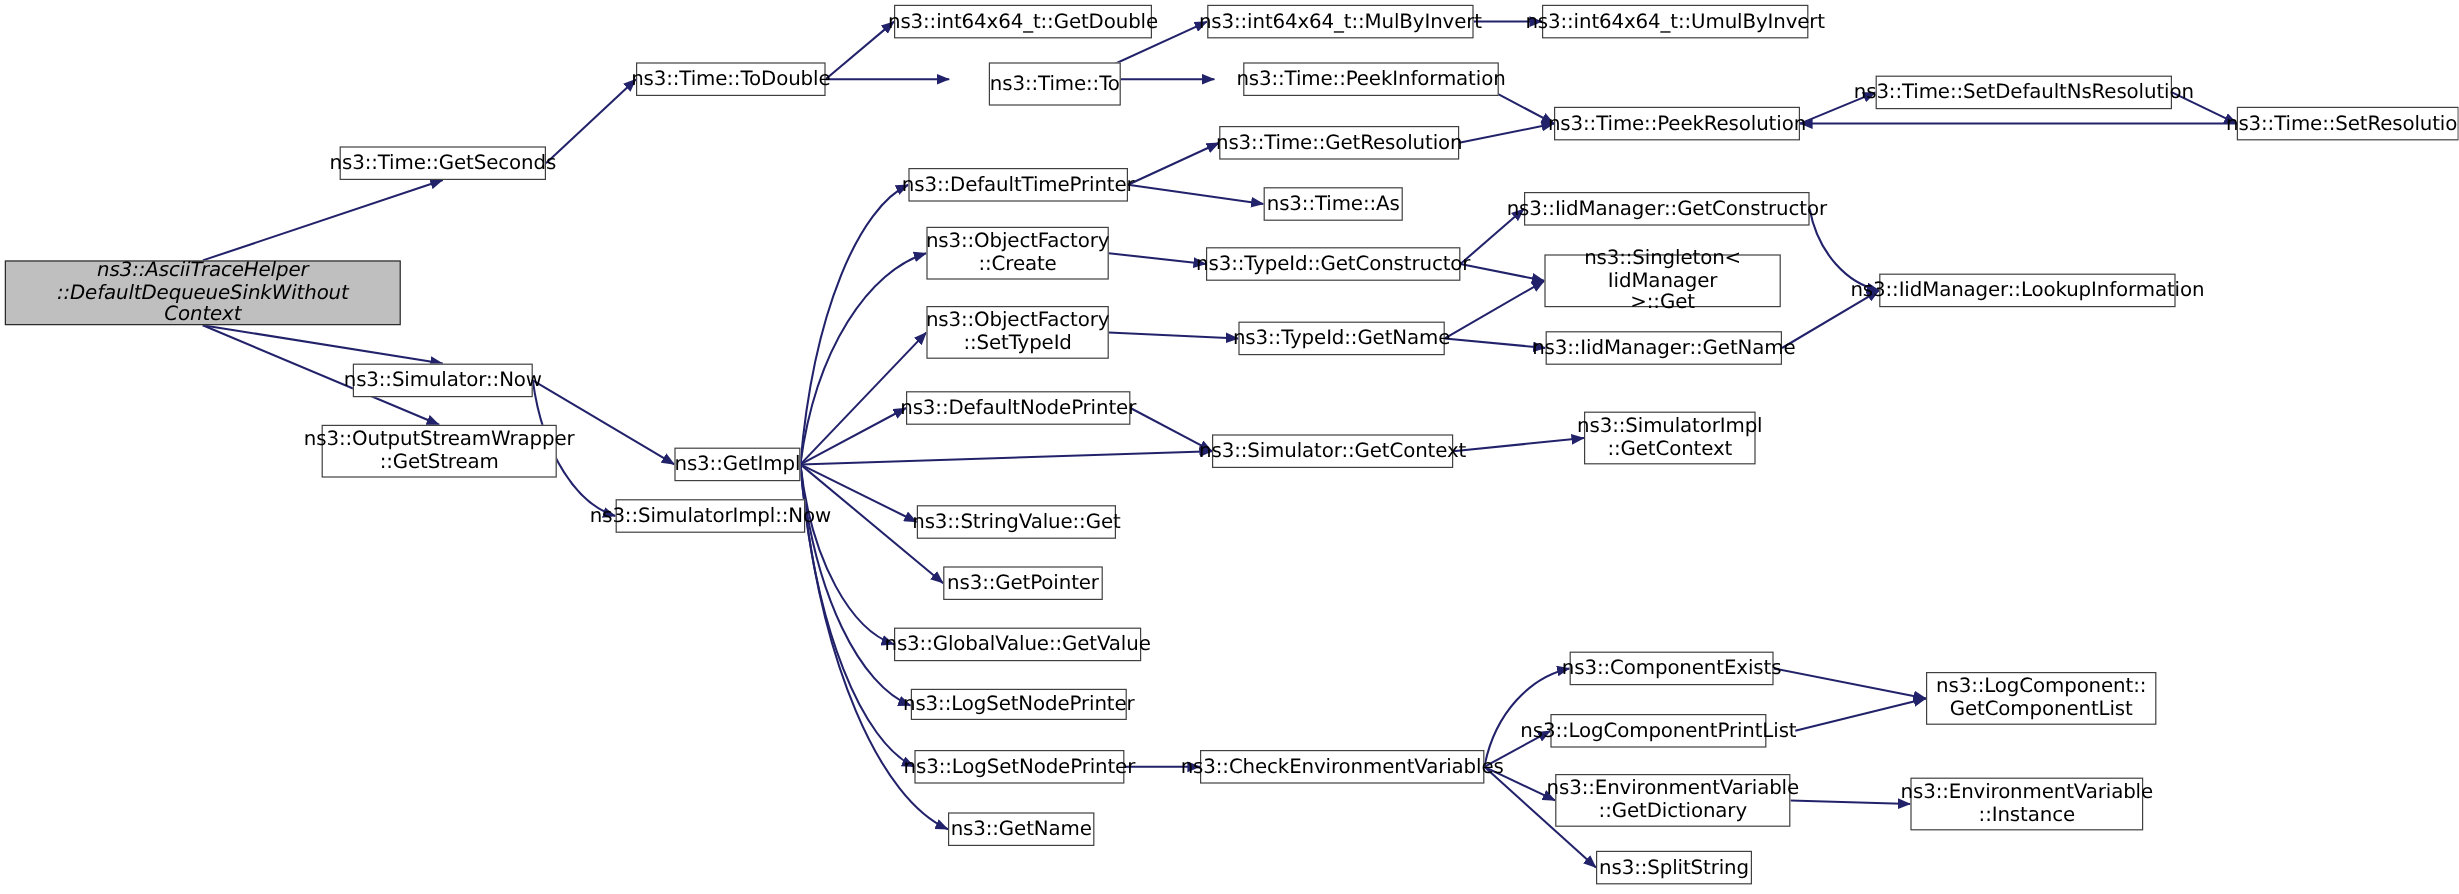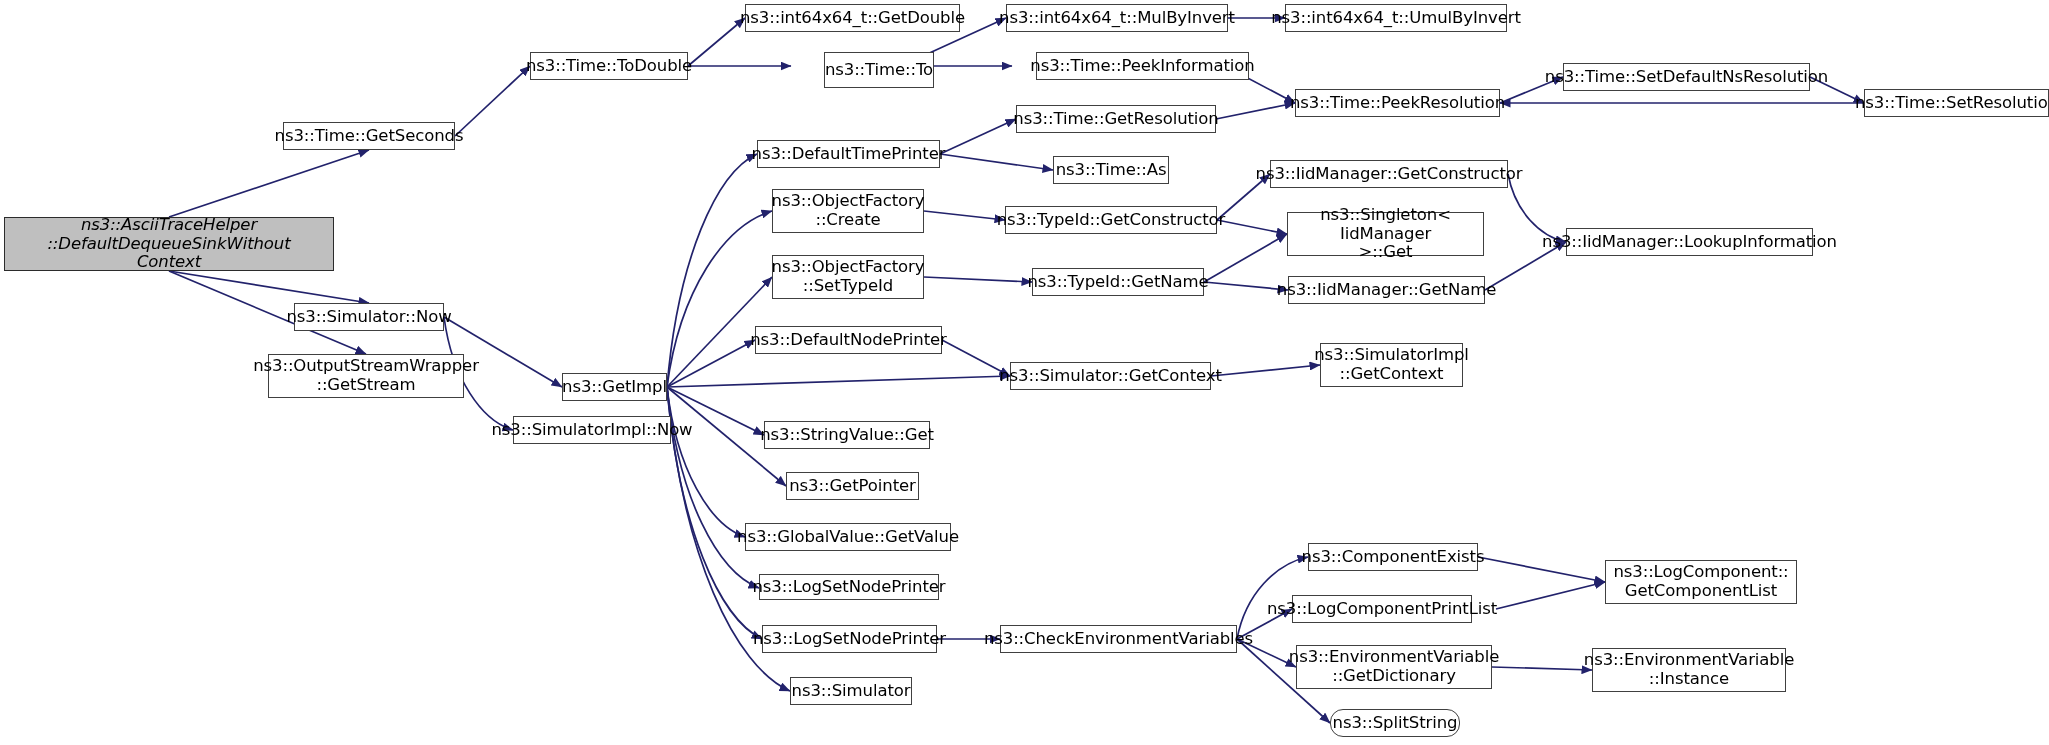--- a/index.html
+++ b/index.html
@@ -122,41 +122,41 @@
       <div class="node" style="left: 772px; top: 189px; width: 152px; height: 44px;">ns3::ObjectFactory
 ::Create</div>
       <div class="node" style="left: 772px; top: 255px; width: 152px; height: 44px;">ns3::ObjectFactory
 ::SetTypeId</div>
       <div class="node" style="left: 755px; top: 326px; width: 187px; height: 28px;">ns3::DefaultNodePrinter</div>
       <div class="node" style="left: 764px; top: 421px; width: 166px; height: 28px;">ns3::StringValue::Get</div>
       <div class="node" style="left: 786px; top: 472px; width: 133px; height: 28px;">ns3::GetPointer</div>
       <div class="node" style="left: 745px; top: 523px; width: 206px; height: 28px;">ns3::GlobalValue::GetValue</div>
       <div class="node" style="left: 759px; top: 574px; width: 180px; height: 26px;">ns3::LogSetNodePrinter</div>
       <div class="node" style="left: 762px; top: 625px; width: 175px; height: 28px;">ns3::LogSetNodePrinter</div>
-      <div class="node" style="left: 790px; top: 677px; width: 122px; height: 28px;">ns3::Simulator</div>
+      <div class="node" style="left: 790px; top: 677px; width: 122px; height: 28px;">ns3::GetName</div>
       <div class="node" style="left: 1006px; top: 4px; width: 222px; height: 28px;">ns3::int64x64_t::MulByInvert</div>
       <div class="node" style="left: 1012px; top: 52px; width: 213px; height: 28px; margin-left: 24px;">ns3::Time::PeekInformation</div>
       <div class="node" style="left: 1016px; top: 105px; width: 200px; height: 28px;">ns3::Time::GetResolution</div>
       <div class="node" style="left: 1053px; top: 156px; width: 116px; height: 28px; text-align: right;">ns3::Time::As</div>
       <div class="node" style="left: 1005px; top: 206px; width: 212px; height: 28px;">ns3::TypeId::GetConstructor</div>
       <div class="node" style="left: 1032px; top: 268px; width: 172px; height: 28px;">ns3::TypeId::GetName</div>
       <div class="node" style="left: 1010px; top: 362px; width: 201px; height: 28px;">ns3::Simulator::GetContext</div>
       <div class="node" style="left: 1000px; top: 625px; width: 237px; height: 28px;">ns3::CheckEnvironmentVariables</div>
       <div class="node" style="left: 1295px; top: 89px; width: 205px; height: 28px;">ns3::Time::PeekResolution</div>
       <div class="node" style="left: 1270px; top: 160px; width: 238px; height: 28px;">ns3::IidManager::GetConstructor</div>
       <div class="node" style="left: 1287px; top: 212px; width: 197px; height: 44px;">ns3::Singleton&lt; IidManager
 &gt;::Get</div>
       <div class="node" style="left: 1288px; top: 276px; width: 197px; height: 28px;">ns3::IidManager::GetName</div>
       <div class="node" style="left: 1320px; top: 343px; width: 143px; height: 44px;">ns3::SimulatorImpl
 ::GetContext</div>
       <div class="node" style="left: 1308px; top: 543px; width: 170px; height: 28px;">ns3::ComponentExists</div>
       <div class="node" style="left: 1292px; top: 595px; width: 180px; height: 28px;">ns3::LogComponentPrintList</div>
       <div class="node" style="left: 1296px; top: 645px; width: 196px; height: 44px;">ns3::EnvironmentVariable
 ::GetDictionary</div>
-      <div class="node" style="left: 1330px; top: 709px; width: 130px; height: 28px; border-radius: 13px;">ns3::SplitString</div>
+      <div class="node" style="left: 1330px; top: 709px; width: 130px; height: 28px;">ns3::SplitString</div>
       <div class="node" style="left: 1563px; top: 63px; width: 247px; height: 28px; text-align: center;">ns3::Time::SetDefaultNsResolution</div>
       <div class="node" style="left: 1566px; top: 228px; width: 247px; height: 28px;">ns3::IidManager::LookupInformation</div>
       <div class="node" style="left: 1605px; top: 560px; width: 192px; height: 44px;">ns3::LogComponent::
 GetComponentList</div>
       <div class="node" style="left: 1592px; top: 648px; width: 194px; height: 44px;">ns3::EnvironmentVariable
 ::Instance</div>
       <div class="node" style="left: 1864px; top: 89px; width: 185px; height: 28px;">ns3::Time::SetResolution</div>
       <div class="node" style="left: 1285px; top: 4px; width: 222px; height: 28px;">ns3::int64x64_t::UmulByInvert</div>
     </div>
 </div>

